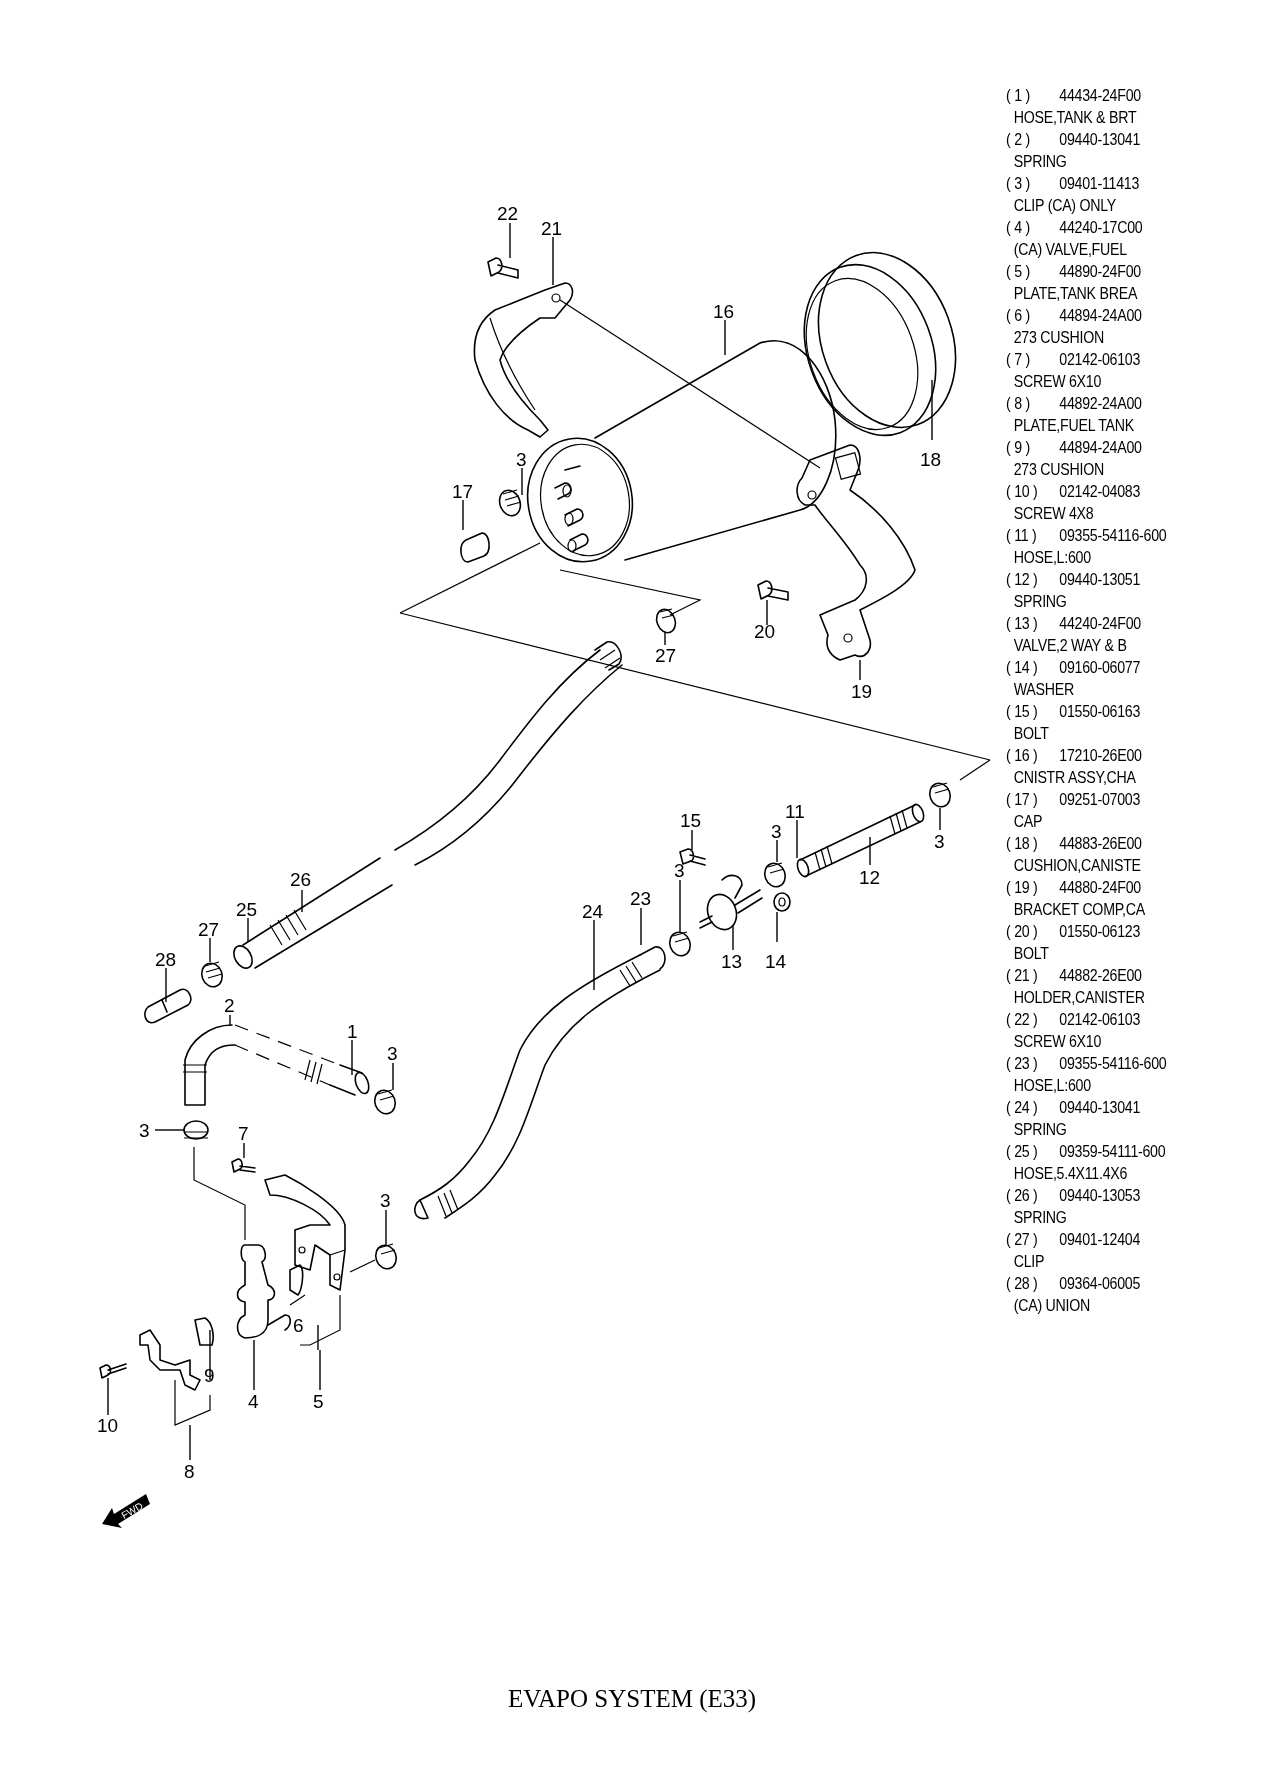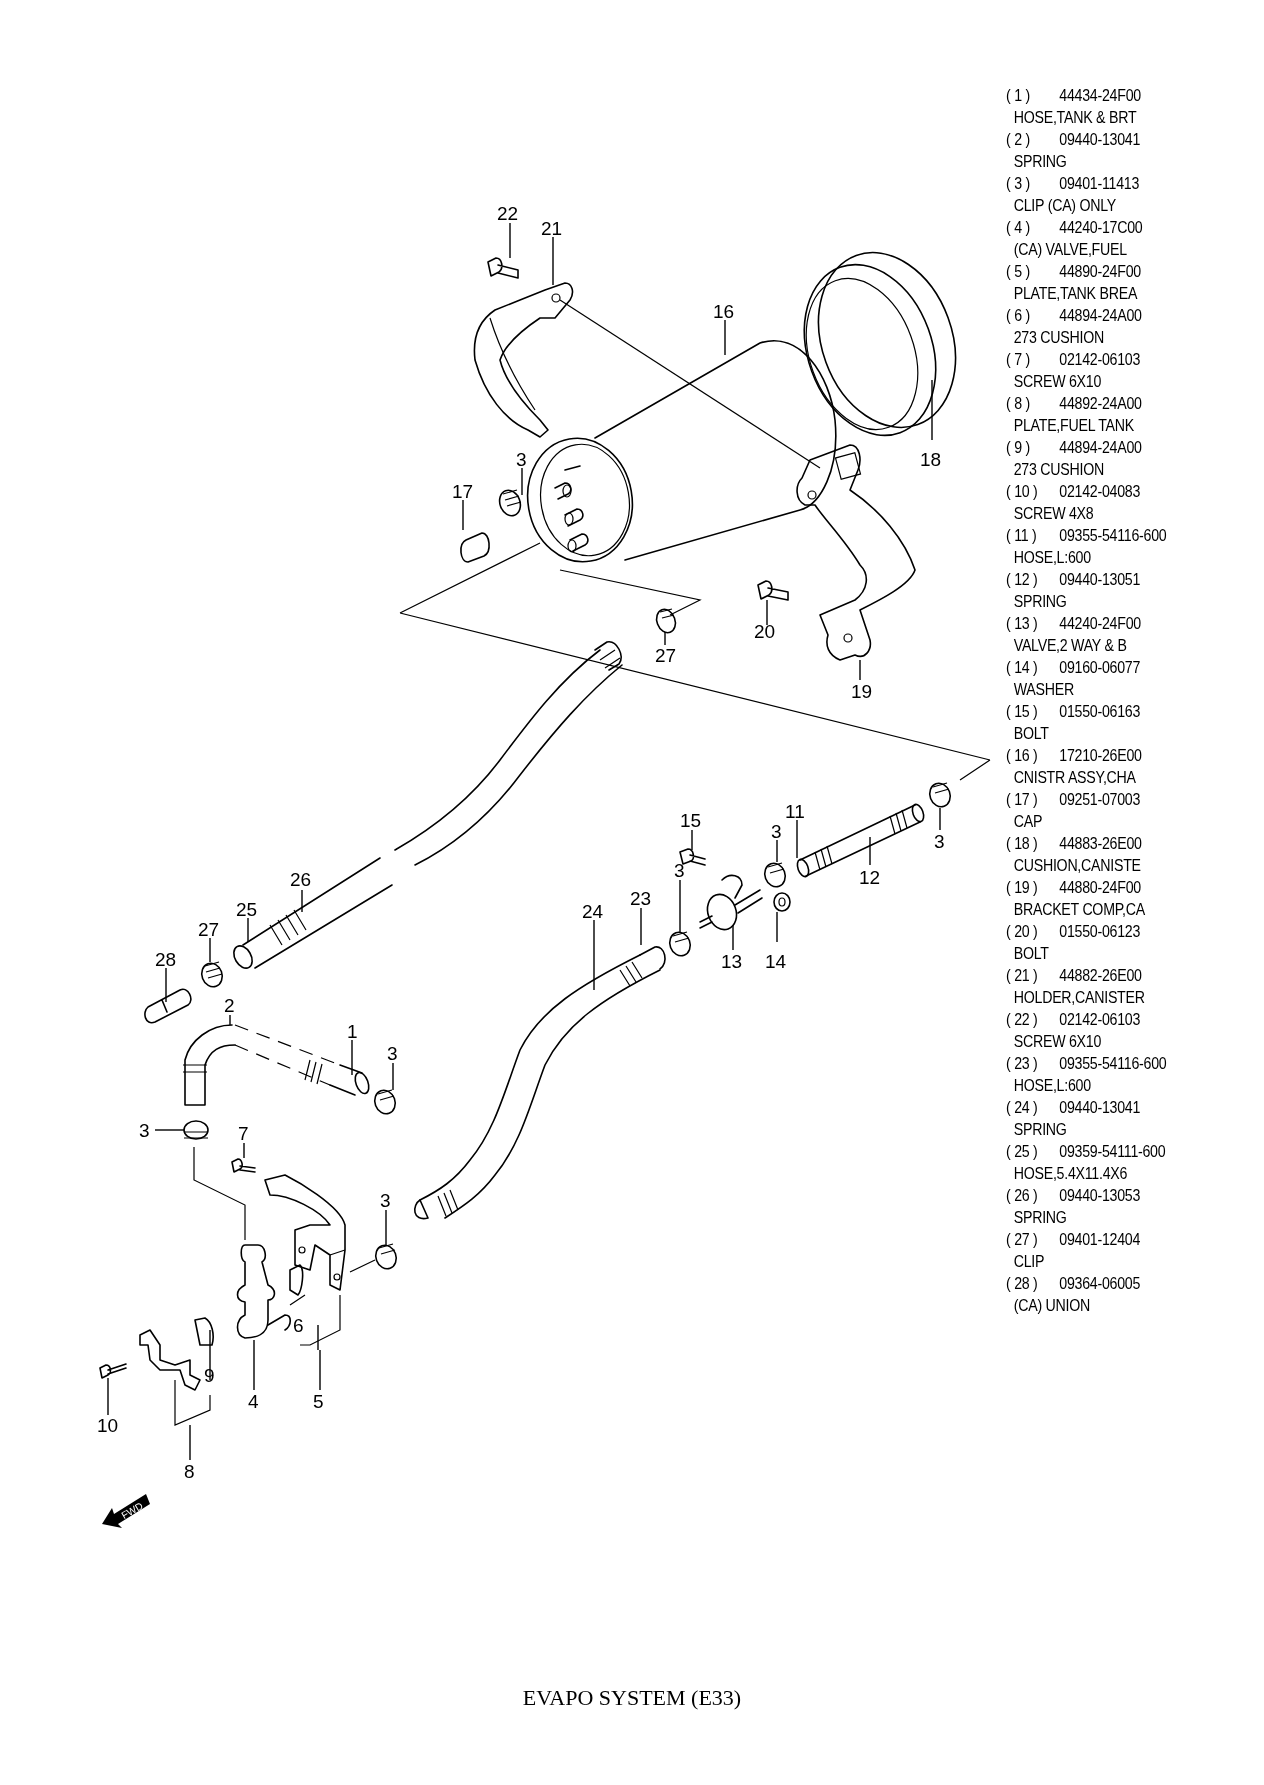--- a/index.html
+++ b/index.html
@@ -7,21 +7,21 @@
   #diagram{position:absolute;left:0;top:0;width:1264px;height:1785px;}
   #diagram .lbl{font-family:"Liberation Sans",sans-serif;font-size:19px;fill:#000;}
   #diagram .part{fill:none;stroke:#000;stroke-width:1.6;stroke-linejoin:round;stroke-linecap:round;}
   #diagram .thin{fill:none;stroke:#000;stroke-width:1.2;}
   #diagram .dash{fill:none;stroke:#000;stroke-width:1.2;stroke-dasharray:14 9;}
   #diagram .leader{stroke:#000;stroke-width:1.4;}
   .parts-list{position:absolute;left:1006px;top:84px;width:250px;font-family:"Liberation Sans",sans-serif;font-size:16.5px;line-height:22px;letter-spacing:-0.3px;transform:scaleX(0.86);transform-origin:left top;}
   .parts-list .row-head{white-space:nowrap;}
   .parts-list .row-head .num{display:inline-block;width:62px;}
   .parts-list .row-desc{padding-left:9px;white-space:nowrap;}
-  .footer-title{position:absolute;left:0;width:1264px;top:1685px;text-align:center;font-family:"Liberation Serif",serif;font-size:22px;}
+  .footer-title{position:absolute;left:0;width:1264px;top:1685px;text-align:center;font-family:"Liberation Serif",serif;font-size:25px;}
   .fwd{position:absolute;left:98px;top:1488px;}
 </style>
 </head>
 <body>
 
 <svg id="diagram" viewBox="0 0 1264 1785" xmlns="http://www.w3.org/2000/svg">
 
   <g>
     <path class="part" d="M595,438 L760,343 C800,330 830,375 835,420 C840,470 820,505 800,510 L625,560"></path>
     <ellipse class="part" cx="580" cy="500" rx="52" ry="62" transform="rotate(-10 580 500)"></ellipse>

